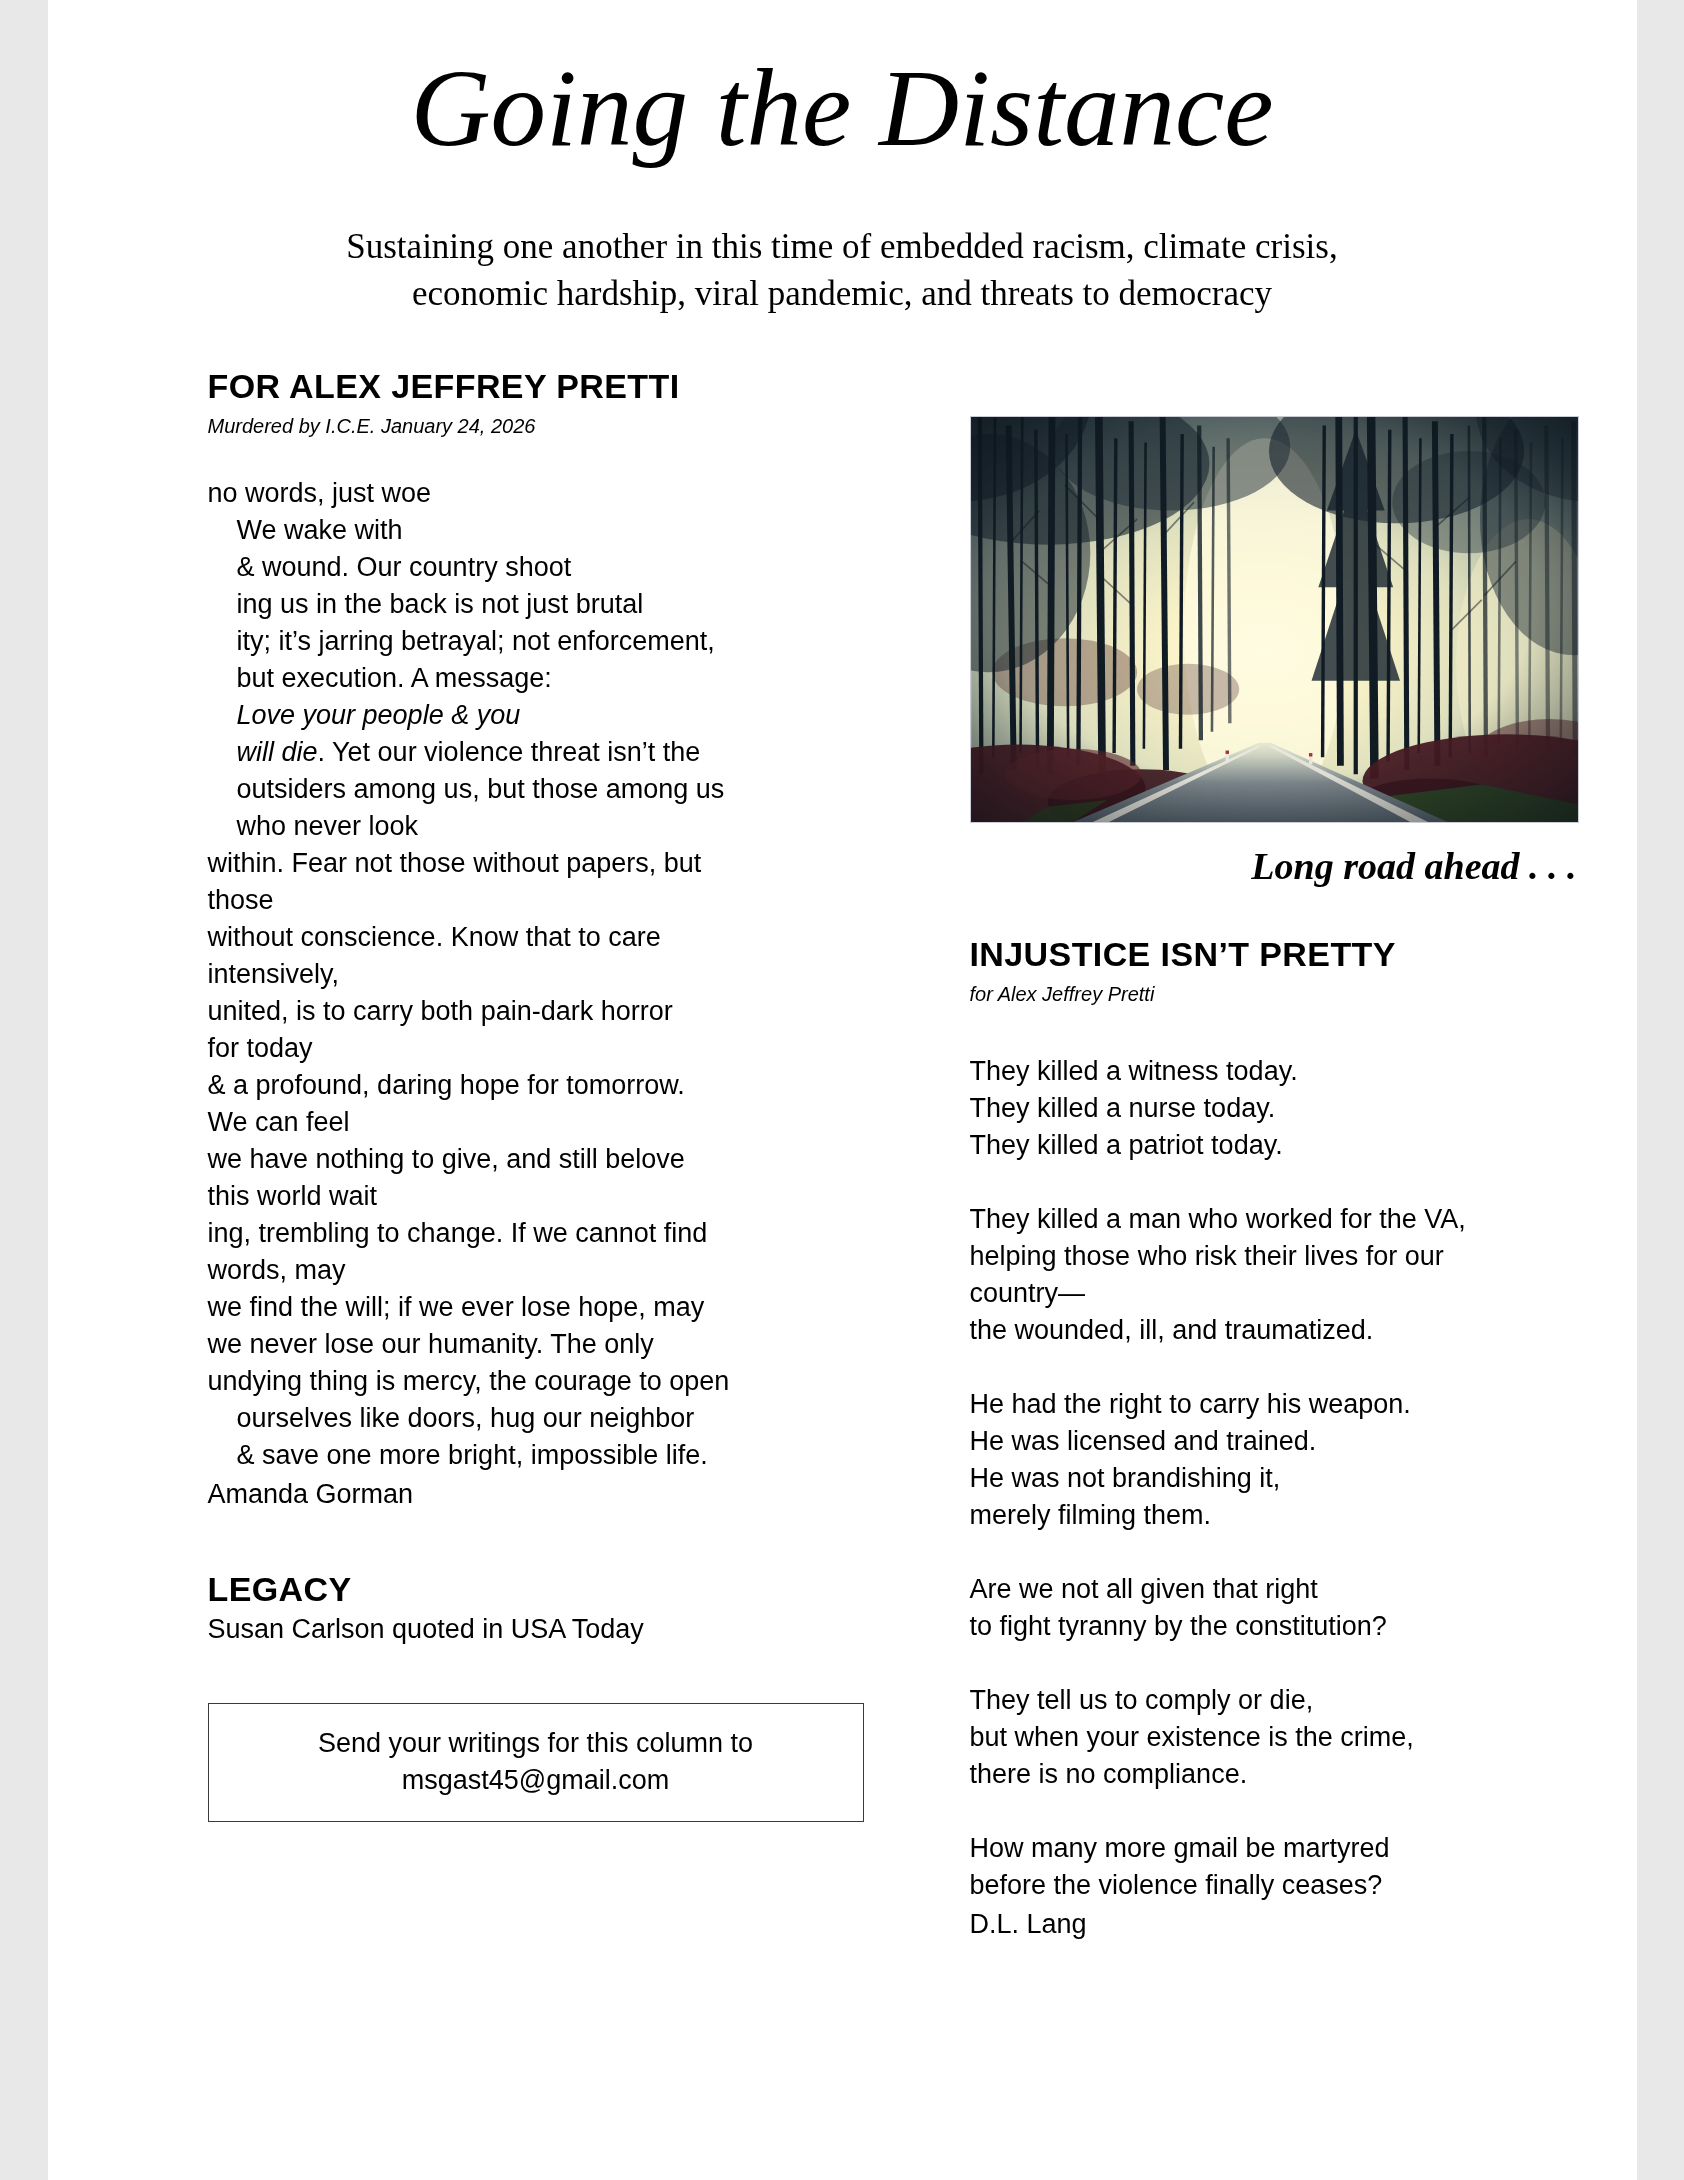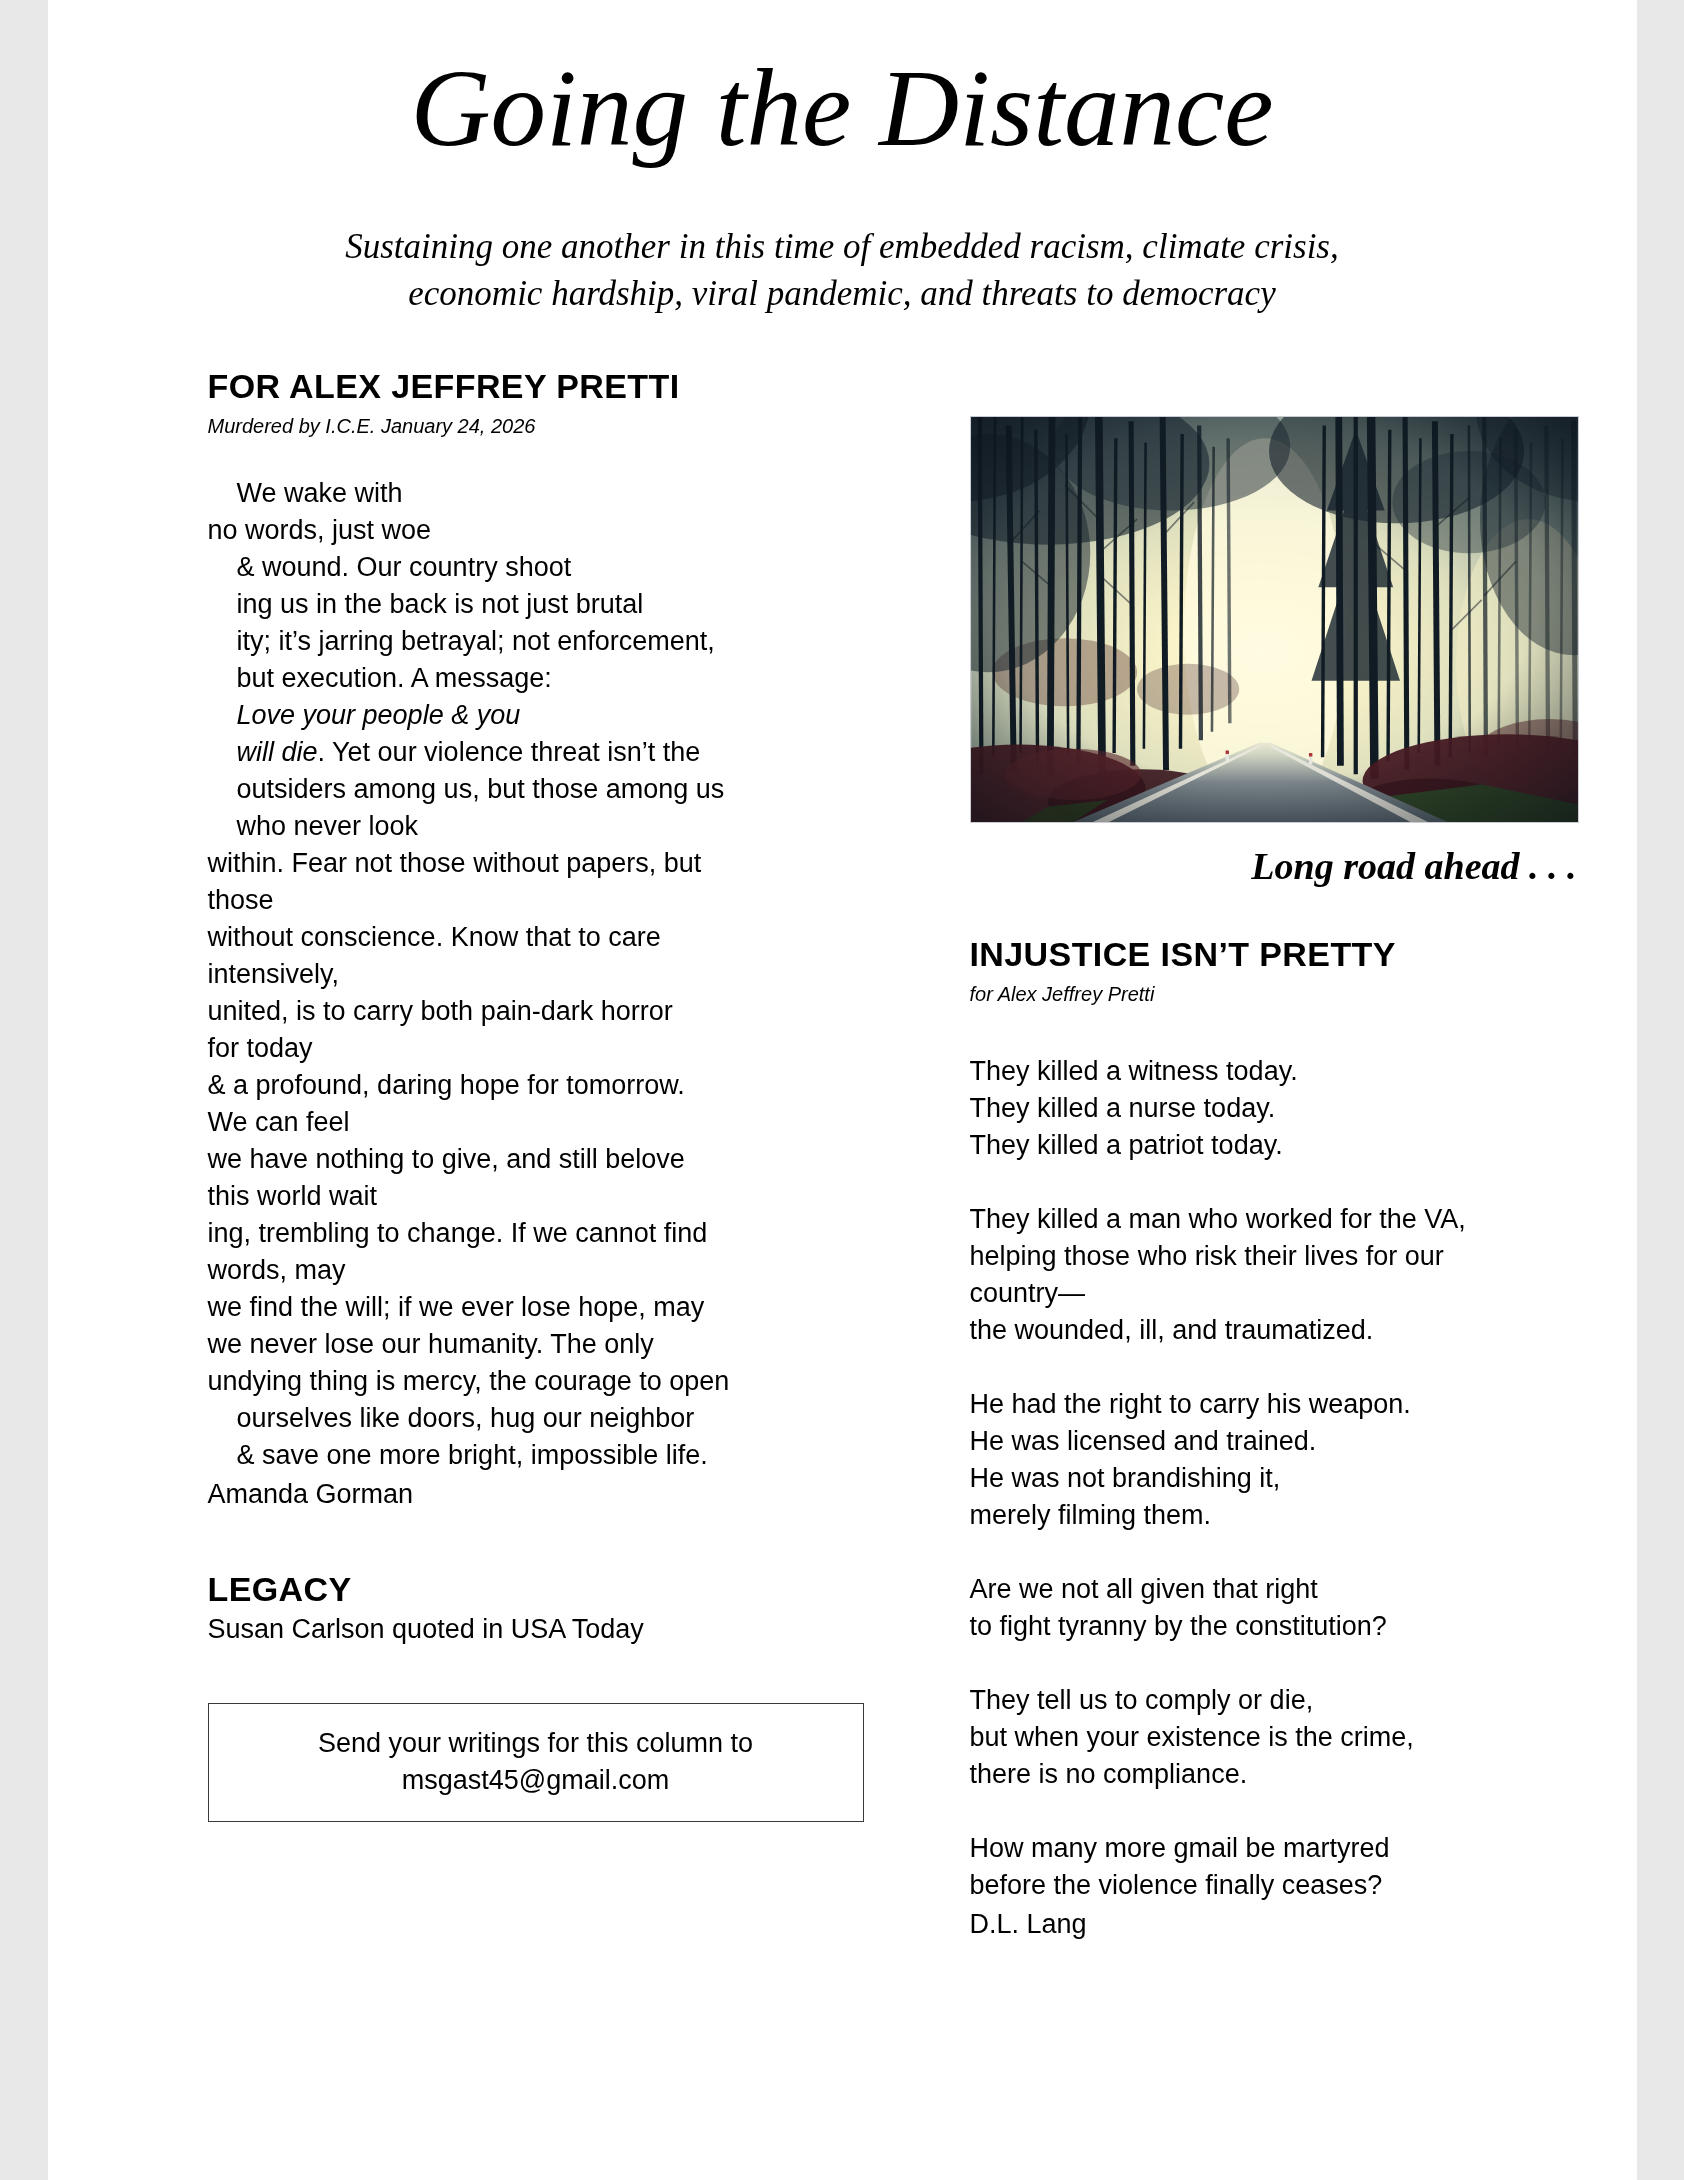--- a/index.html
+++ b/index.html
@@ -9,21 +9,21 @@
     margin:0 auto;
   }
   
   .title{
     position:absolute; top:44px; left:0; width:100%; text-align:center;
     font-family:"Liberation Serif", serif; font-style:italic; font-weight:normal;
     font-size:111px; line-height:1.15; margin:0;
   }
   .subtitle{
     position:absolute; top:223px; left:0; width:100%; text-align:center;
-    font-family:"Liberation Serif", serif; font-style:italic;
+    font-family:"Liberation Serif", serif; 
     font-size:35px; line-height:47px;
   }
   
   .col-left{ position:absolute; left:160px; top:366px; width:660px; font-size:27px; line-height:37px;}
   .col-right{ position:absolute; left:922px; top:416px; width:630px; font-size:27px; line-height:37px;}
   .sec-heading{ font-size:34px; line-height:41px; font-weight:bold; margin:0; letter-spacing:0.4px;}
   .dedication{ font-style:italic; font-size:20px; line-height:39px;}
   .poem{ margin-top:29px; }
   .pline{ min-height:37px; white-space:nowrap;}
   .ind{ padding-left:29px; }
@@ -59,22 +59,22 @@
     <div>Sustaining one another in this time of embedded racism, climate crisis,</div>
     <div>economic hardship, viral pandemic, and threats to democracy</div>
   </div>
 
   <div class="col-left">
 
     <h2 class="sec-heading">FOR ALEX JEFFREY PRETTI</h2>
     <div class="dedication">Murdered by I.C.E. January 24, 2026</div>
 
     <div class="poem">
+      <div class="pline">no words, just woe</div>
       <div class="pline ind">We wake with</div>
-      <div class="pline">no words, just woe</div>
       <div class="pline ind">&amp; wound. Our country shoot</div>
       <div class="pline ind">ing us in the back is not just brutal</div>
       <div class="pline ind">ity; it’s jarring betrayal; not enforcement,</div>
       <div class="pline ind">but execution. A message:</div>
       <div class="pline ind it">Love your people &amp; you</div>
       <div class="pline ind"><span class="it">will die</span><span>. Yet our violence threat isn’t the</span></div>
       <div class="pline ind">outsiders among us, but those among us</div>
       <div class="pline ind">who never look</div>
       <div class="pline">within. Fear not those without papers, but</div>
       <div class="pline">those</div>

